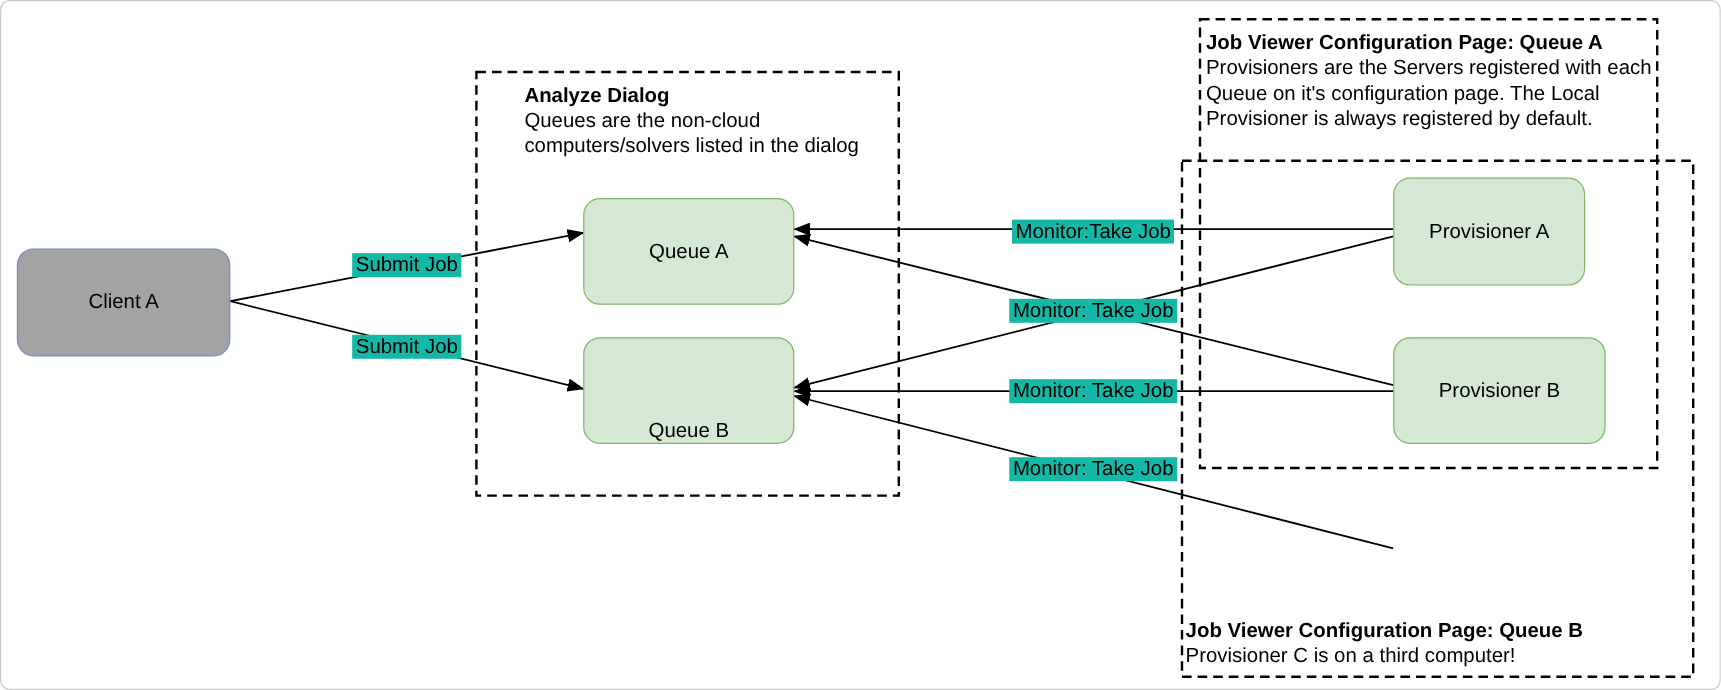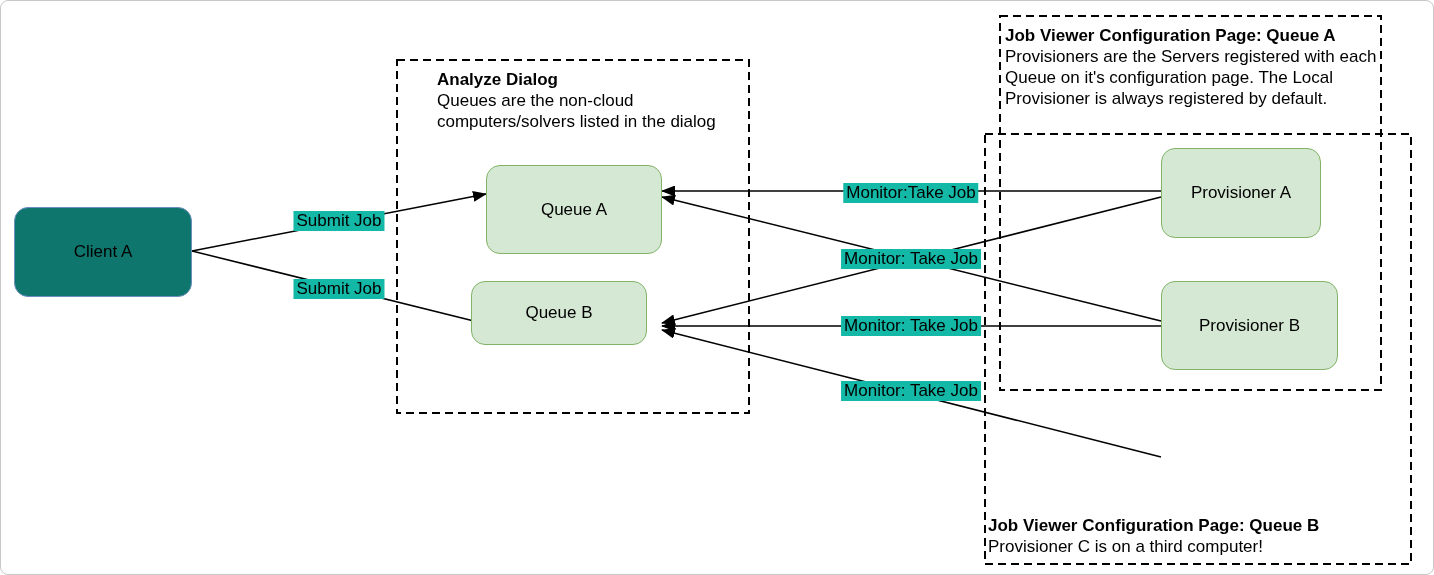--- a/index.html
+++ b/index.html
@@ -16,41 +16,41 @@
   }
   svg.wires{position:absolute;left:0;top:0;width:1434px;height:575px;}
   .node{
     position:absolute;
     display:flex;align-items:center;justify-content:center;
     border-radius:14px;
     font-size:17px;
     box-sizing:border-box;
     text-align:center;
   }
-  .node-blue{background:#0f766e;border:1px solid #6c8ebf;}
+  .node-blue{background:#a3a3a3;border:1px solid #6c8ebf;}
   .node-green{background:#d5e8d4;border:1px solid #82b366;}
   .edge-label{
     position:absolute;
     transform:translate(-50%,-50%);
     background:#14b8a6;
     padding:0 3px;
     font-size:17px;
     white-space:nowrap;
     line-height:20px;
   }
   .annotation{
     position:absolute;
     text-align:left;
     font-size:17px;
     line-height:21px;
   }
   .annotation .ann-title{font-weight:bold;}
   #client-a{left:13px;top:206px;width:178px;height:90px;}
   #queue-a{left:485px;top:148px;width:176px;height:89px;margin-top:16px;}
-  #queue-b{left:470px;top:280px;width:176px;height:64px;}
+  #queue-b{left:485px;top:280px;width:176px;height:89px;align-items:flex-end;}
   #provisioner-a{left:1160px;top:147px;width:160px;height:90px;}
   #provisioner-b{left:1160px;top:280px;width:177px;height:89px;}
   #provisioner-c{left:1160px;top:412px;width:177px;height:88px;}
   #analyze-text{left:436px;top:68px;width:318px;}
   #queue-a-config-text{left:1004px;top:24px;width:372px;}
   #queue-b-config-text{left:987px;top:514px;width:406px;}
   #label-submit-1{left:338px;top:220px;}
   #label-submit-2{left:338px;top:288px;}
   #label-monitor-1{left:910px;top:192px;}
   #label-monitor-2{left:910px;top:258px;}

